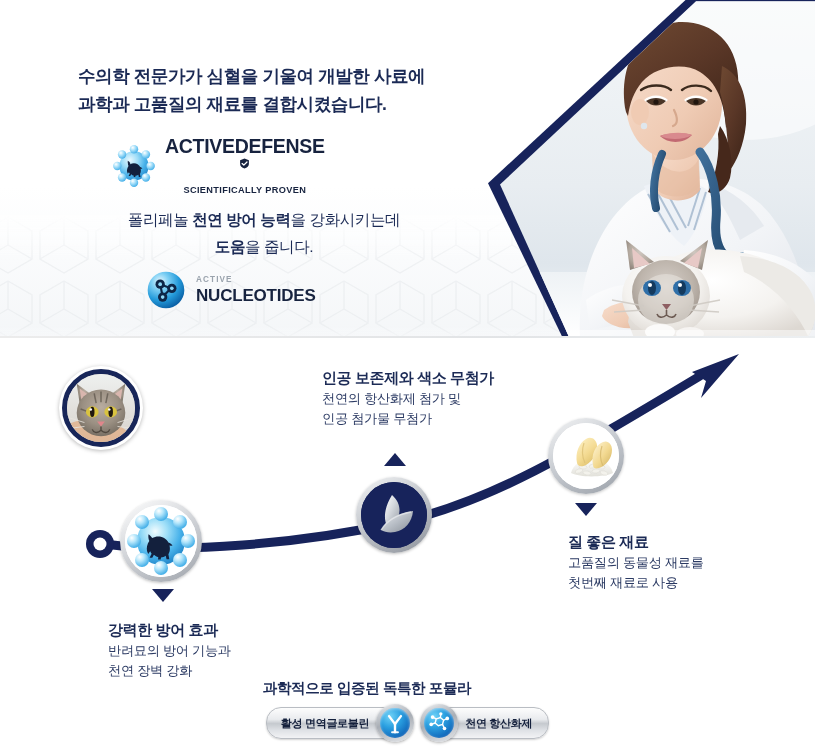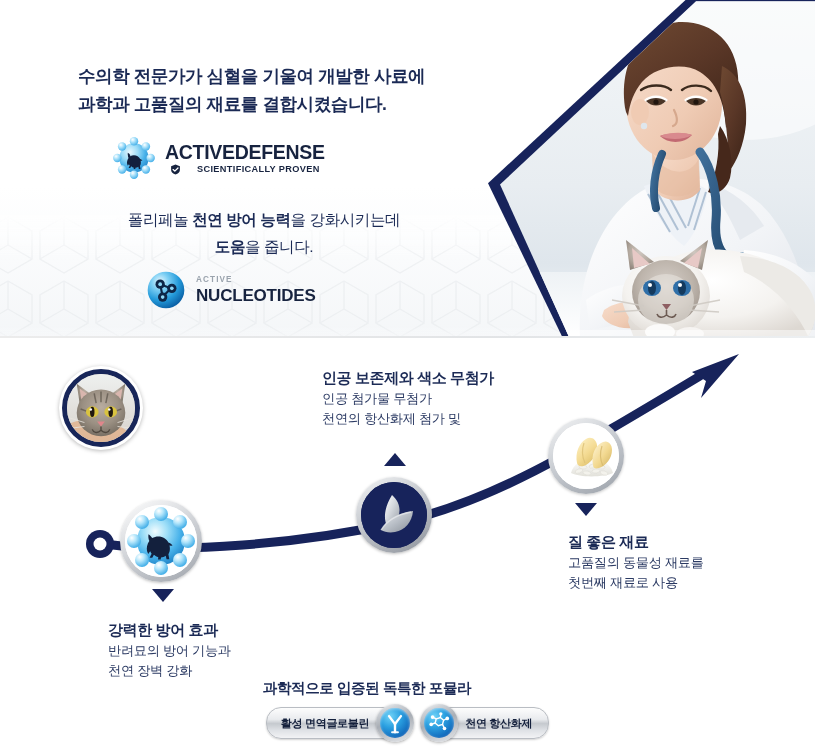--- a/index.html
+++ b/index.html
@@ -77,20 +77,21 @@
     color: #17233f;
     white-space: nowrap;
   }
   #ad-title .light { font-weight: 600; }
   #ad-title .heavy { font-weight: 900; }
   #ad-sub {
     display: flex;
     align-items: center;
     gap: 16px;
     justify-content: center;
+    flex-direction: column;
   }
   #ad-sub-text {
     font-size: 9.2px;
     font-weight: bold;
     letter-spacing: 0.35px;
     color: #17233f;
     white-space: nowrap;
   }
 
   
@@ -730,22 +731,22 @@
         <path d="M24 40 C22 30 26 20 33 16 C38 13 43 16 44 22 C45 30 40 38 33 42 C29 44 25 44 24 40Z" fill="url(#chk1)"></path>
         <path d="M40 42 C38 32 42 22 50 19 C55 17 59 21 59 27 C59 35 53 43 46 45 C42 46 40 45 40 42Z" fill="url(#chk2)"></path>
         <path d="M31 20 C29 26 29 34 32 40" stroke="#dcc075" stroke-width="1.2" fill="none" opacity=".8"></path>
         <path d="M49 23 C47 29 47 37 50 43" stroke="#d6b86c" stroke-width="1.2" fill="none" opacity=".8"></path>
       </svg>
     </div>
   </div>
 
   <div class="caption" id="cap-preserve">
     <div class="cap-title">인공 보존제와 색소 무첨가</div>
+    <div class="cap-line">천연의 항산화제 첨가 및</div>
     <div class="cap-line">인공 첨가물 무첨가</div>
-    <div class="cap-line">천연의 항산화제 첨가 및</div>
   </div>
 
   <div class="caption" id="cap-defense">
     <div class="cap-title">강력한 방어 효과</div>
     <div class="cap-line">반려묘의 방어 기능과</div>
     <div class="cap-line">천연 장벽 강화</div>
   </div>
 
   <div class="caption" id="cap-quality">
     <div class="cap-title">질 좋은 재료</div>

